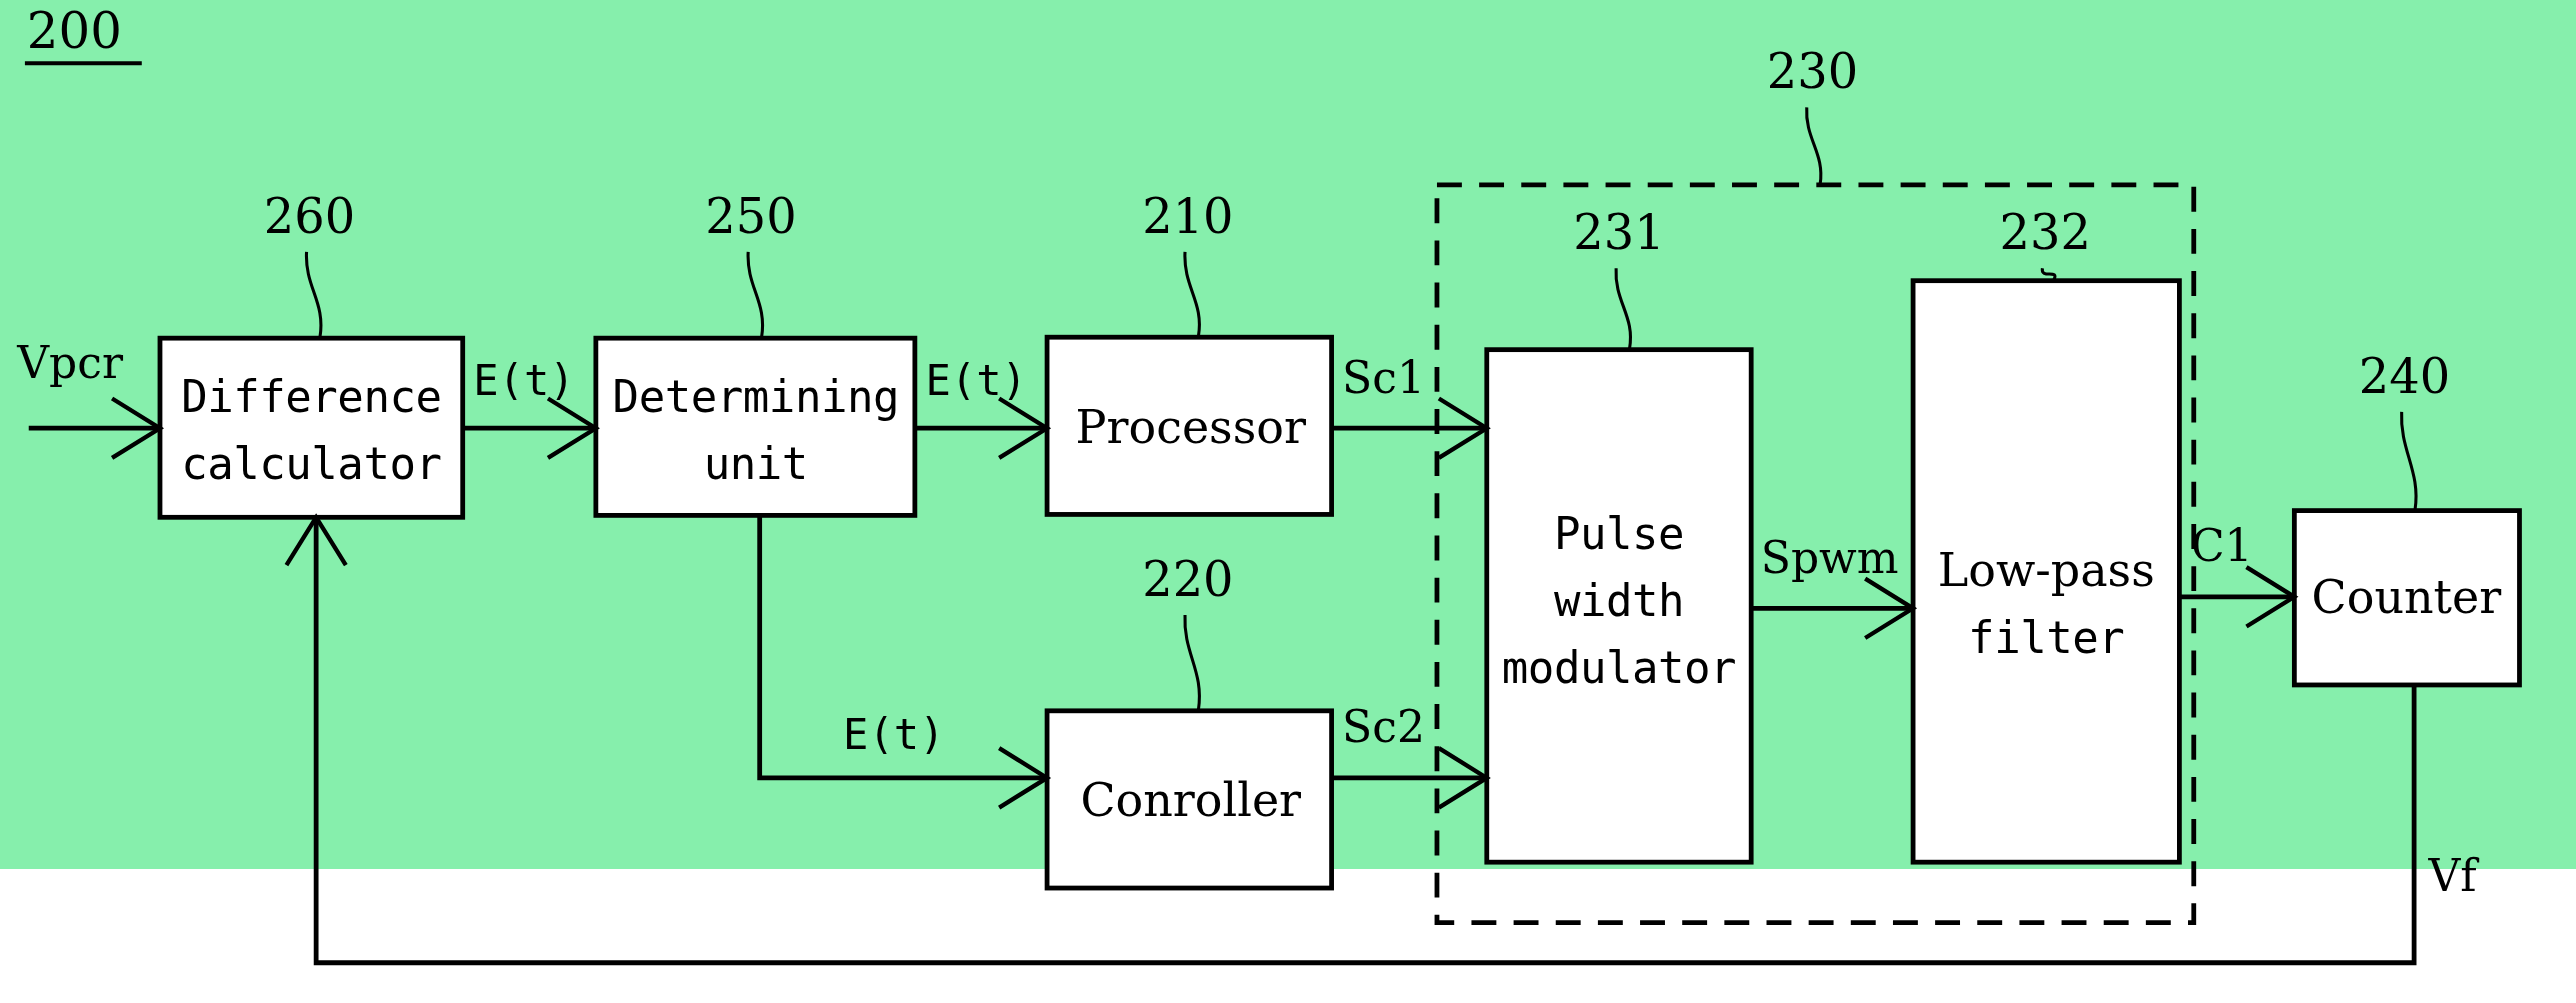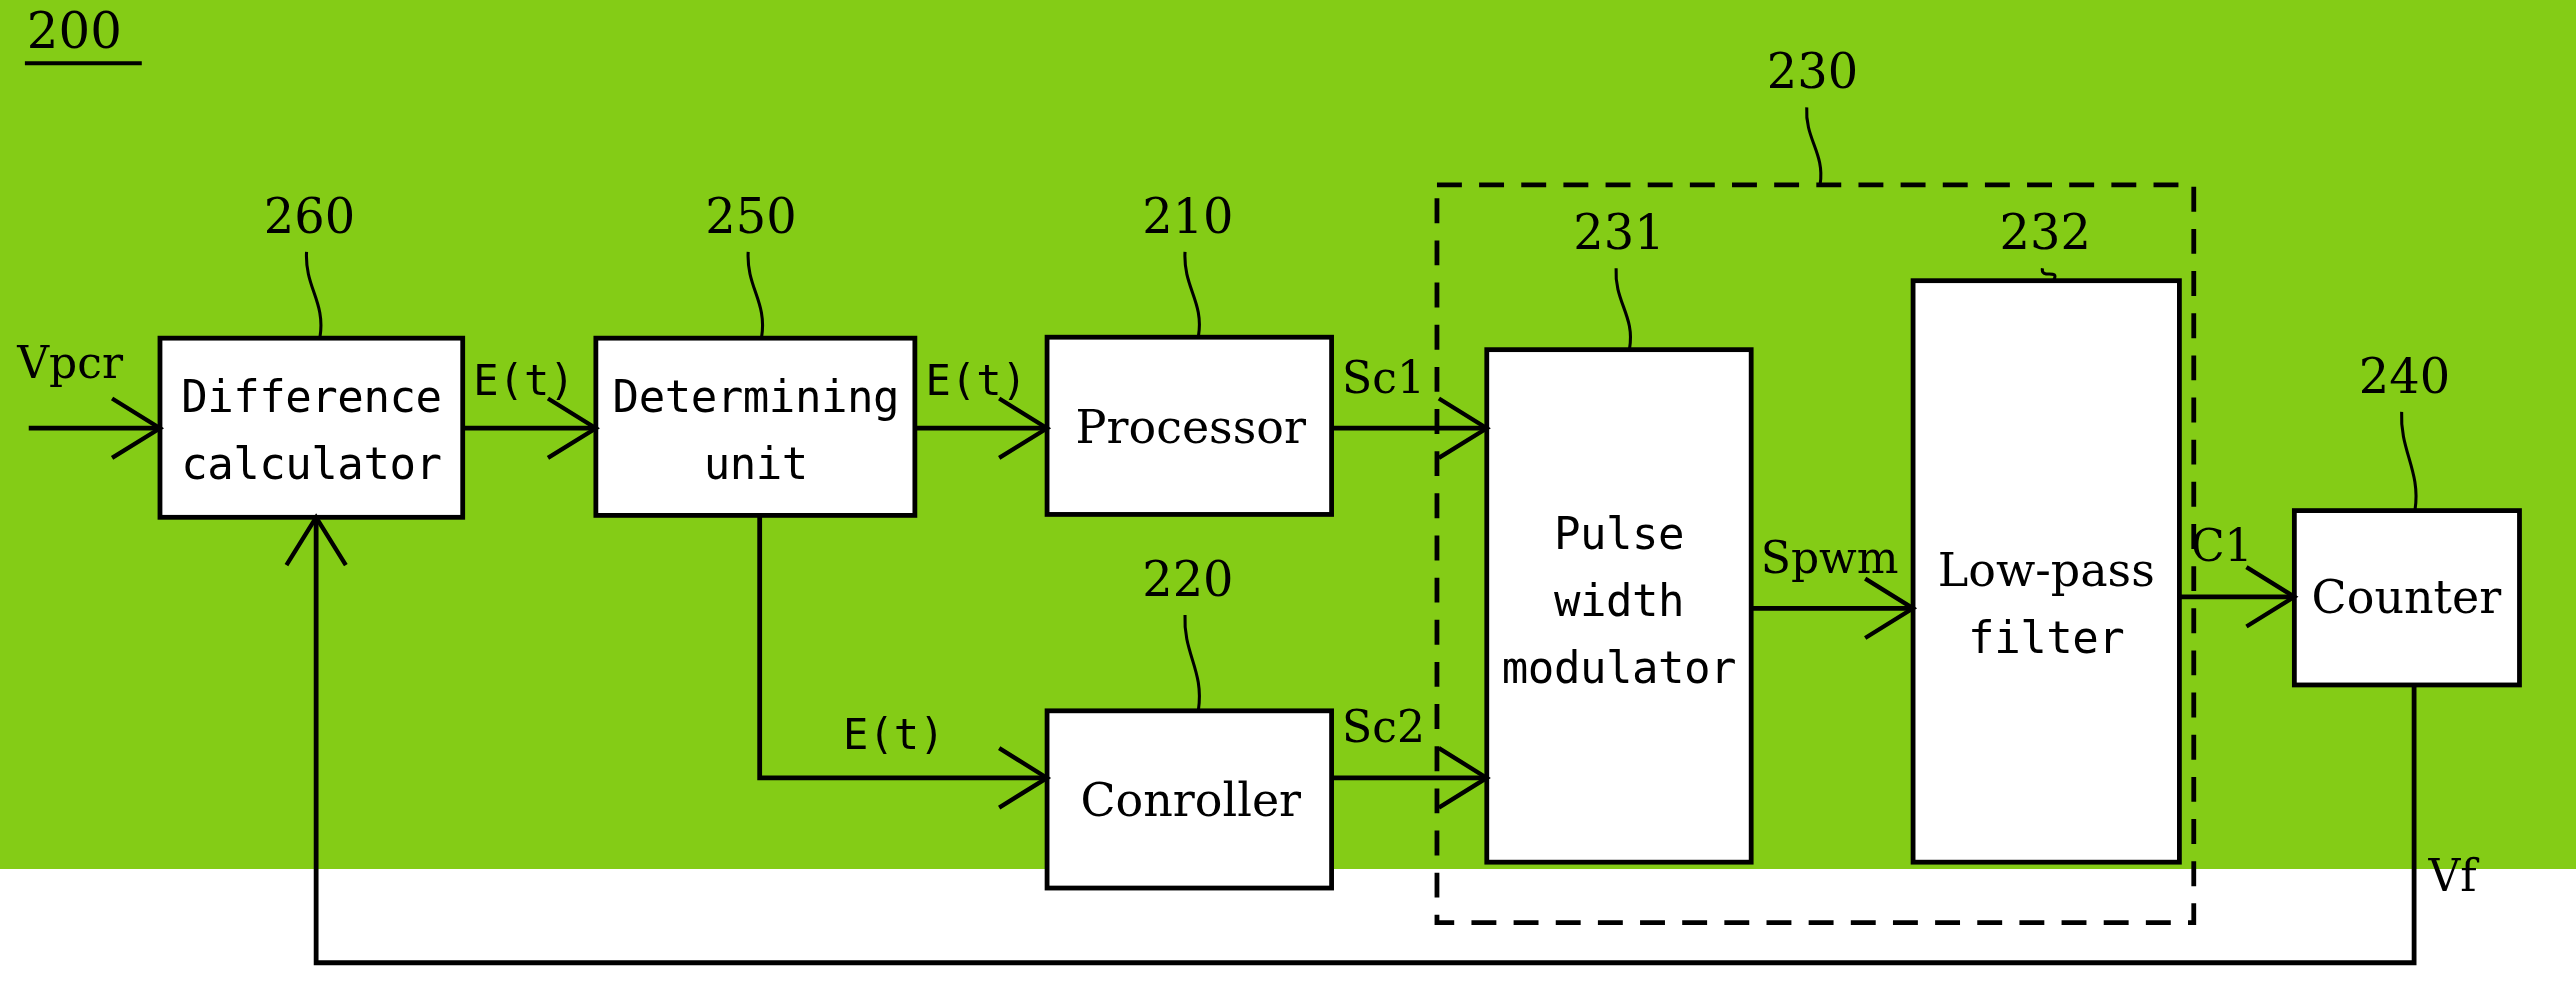--- a/index.html
+++ b/index.html
@@ -10,21 +10,21 @@
   body {
     width: 2576px;
     height: 1003px;
     overflow: hidden;
     font-family: "DejaVu Serif", serif;
   }
   #figure-root {
     position: relative;
     width: 2576px;
     height: 869px;
-    background: #84cc16;
+    background: #86efac;
   }
   svg#diagram {
     position: absolute;
     top: 0;
     left: 0;
     width: 2576px;
     height: 1003px;
     display: block;
   }
   .box-rect {

